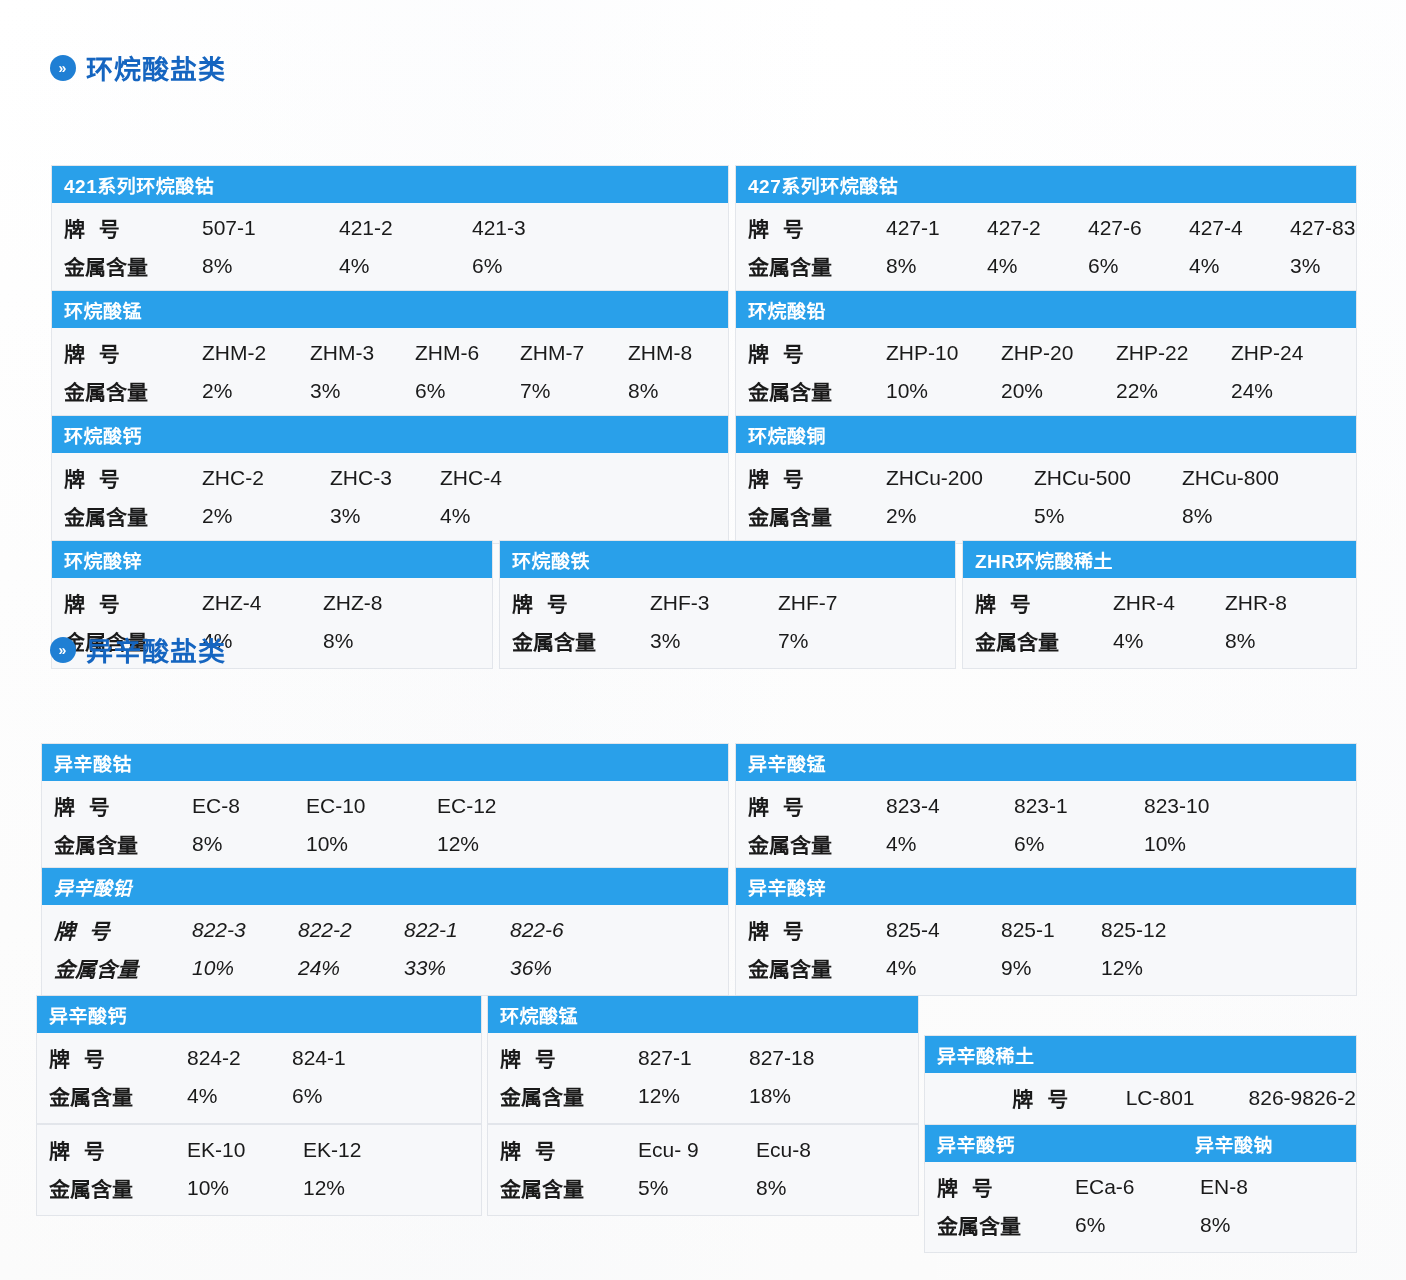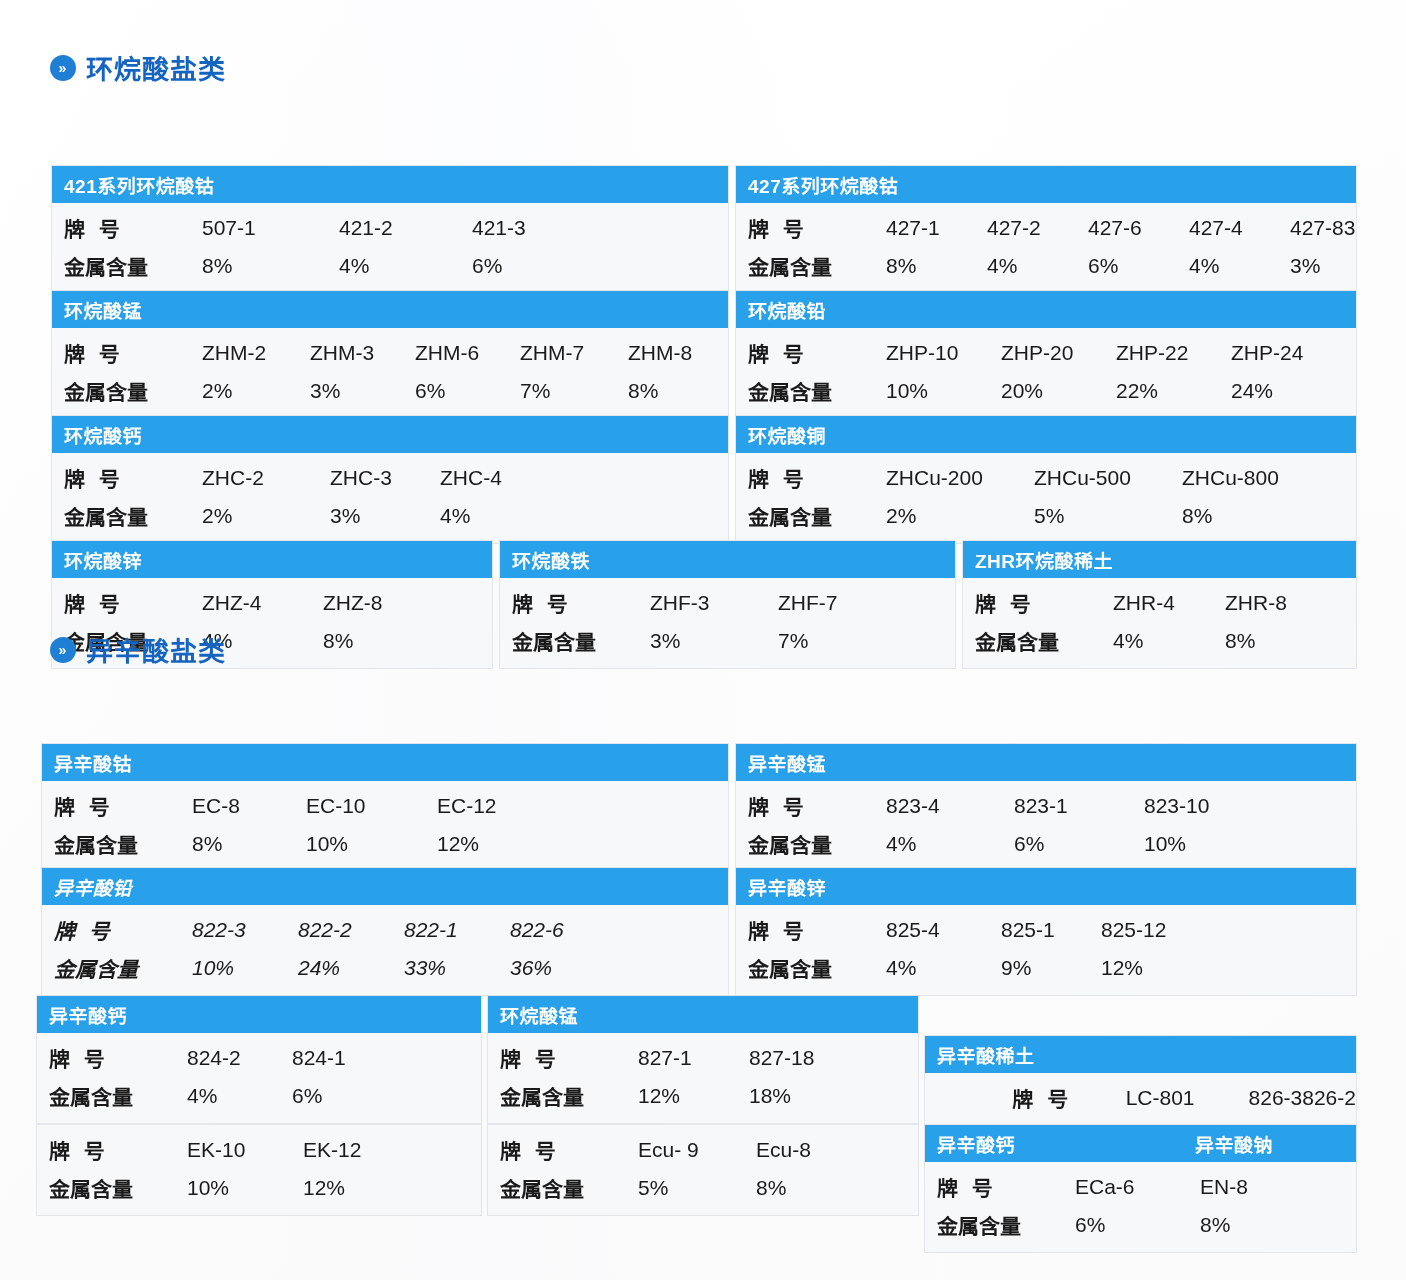--- a/index.html
+++ b/index.html
@@ -384,21 +384,21 @@
       </div>
     </div>
   </div>
 
   <div class="wrap tbl" style="left:925px; top:988px; width:431px;text-align:right;">
     <div class="tbl-head">异辛酸稀土</div>
     <div class="tbl-body">
       <div class="tr">
         <span class="th-label">牌 号</span>
         <span class="cell" style="width:125px">LC-801</span>
-        <span class="cell" style="width:110px">826-3</span>
+        <span class="cell" style="width:110px">826-9</span>
         <span class="cell">826-2</span>
       </div>
       <div class="tr">
         <span class="th-label tight">金属含量</span>
         <span class="cell" style="width:125px">4%</span>
         <span class="cell" style="width:110px">6%</span>
         <span class="cell">8%</span>
       </div>
     </div>
   </div>

